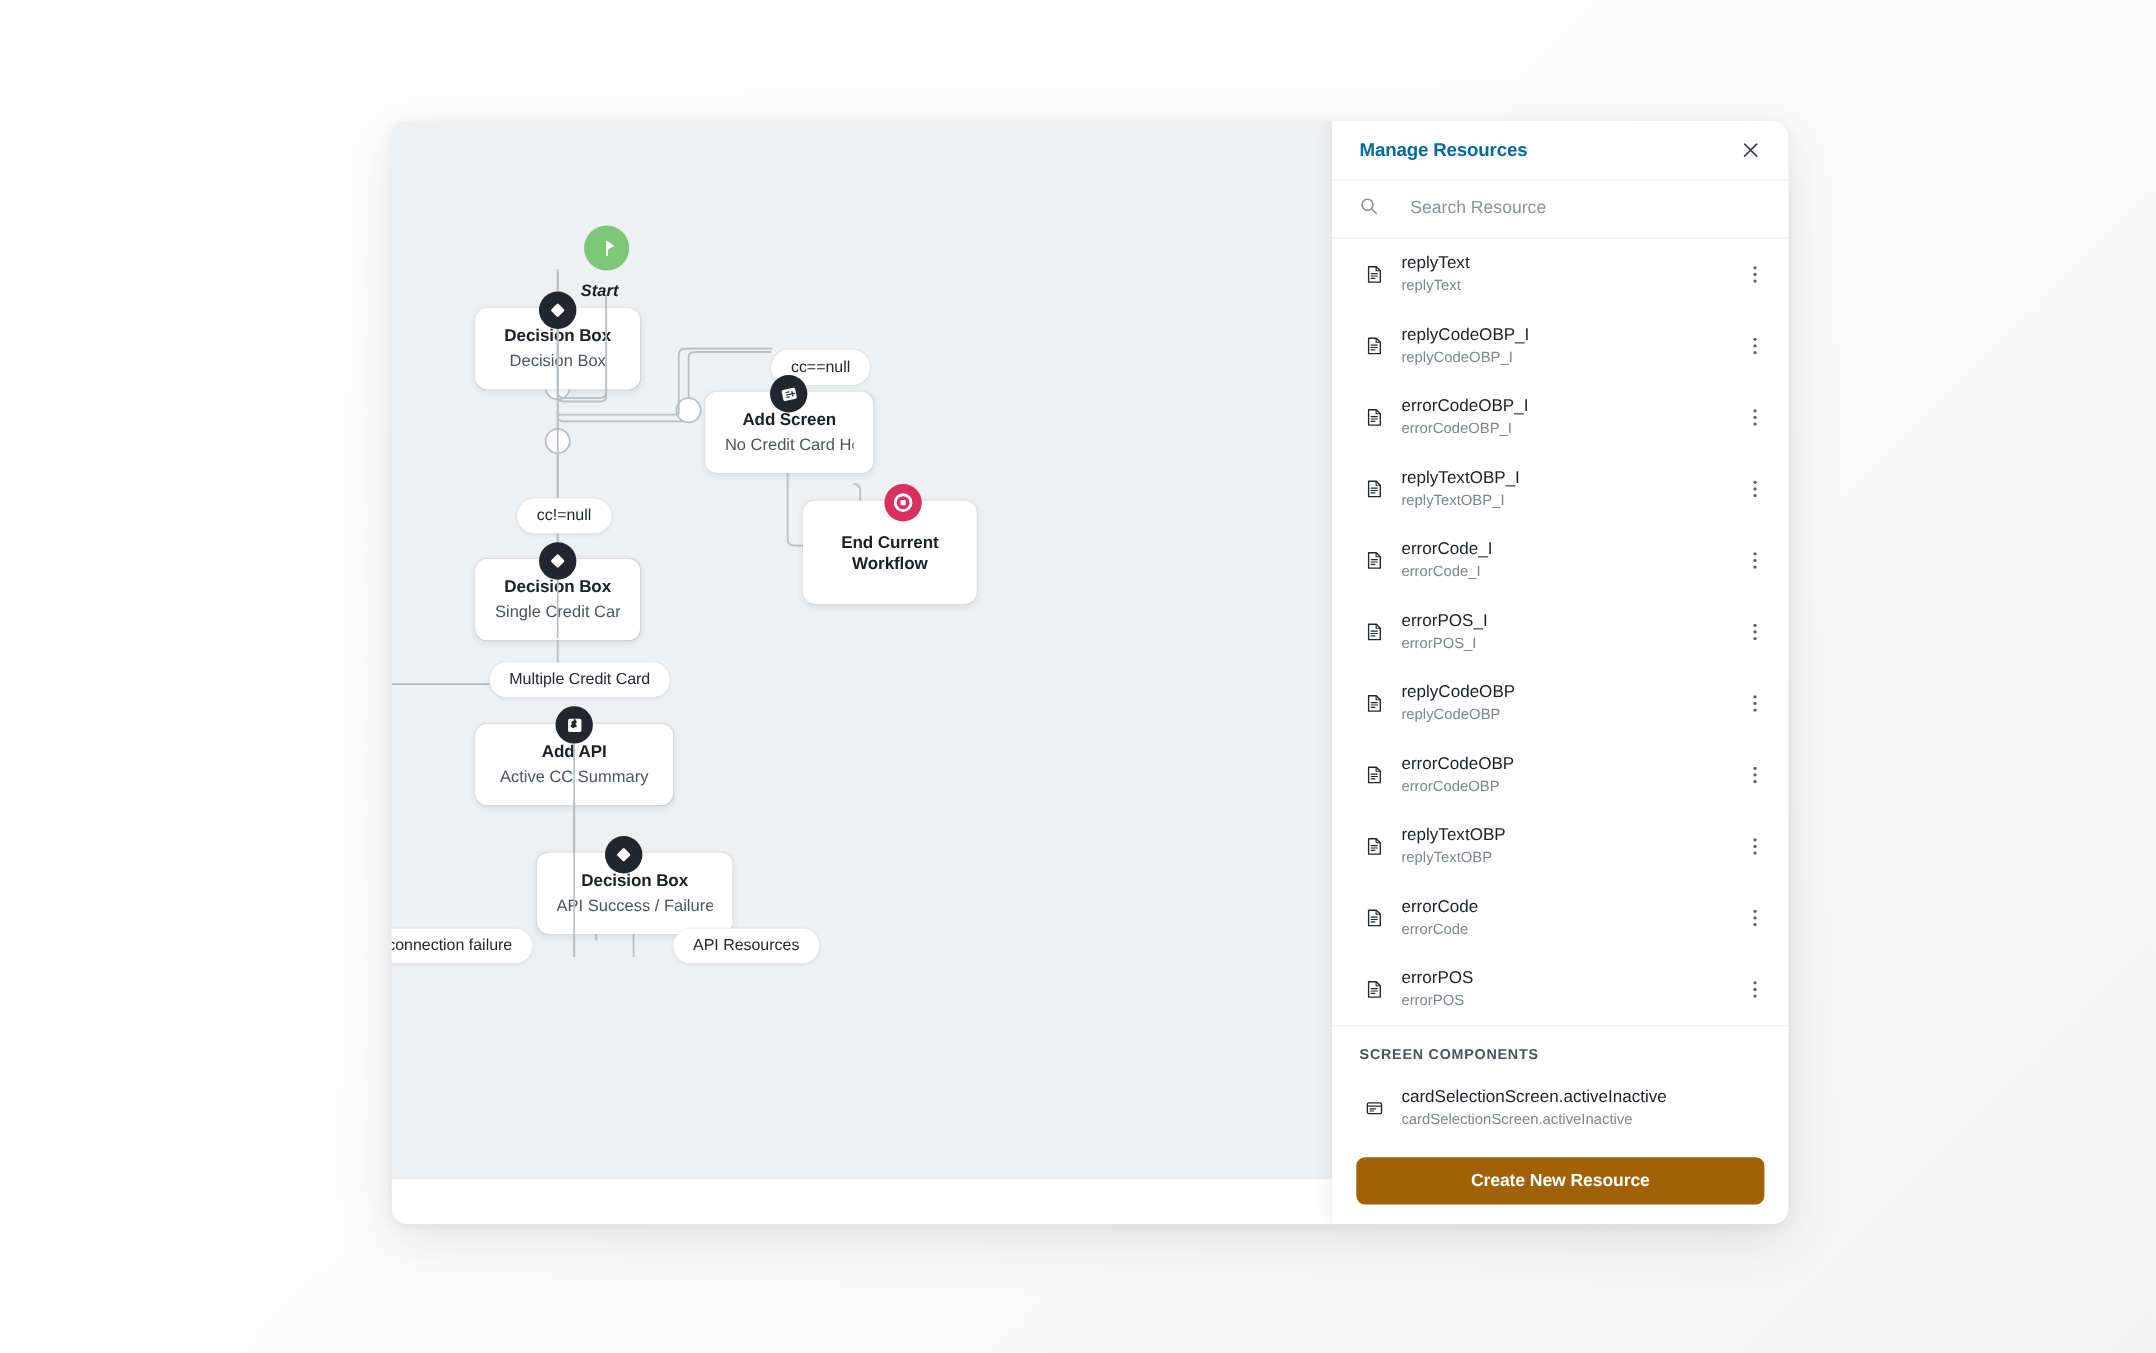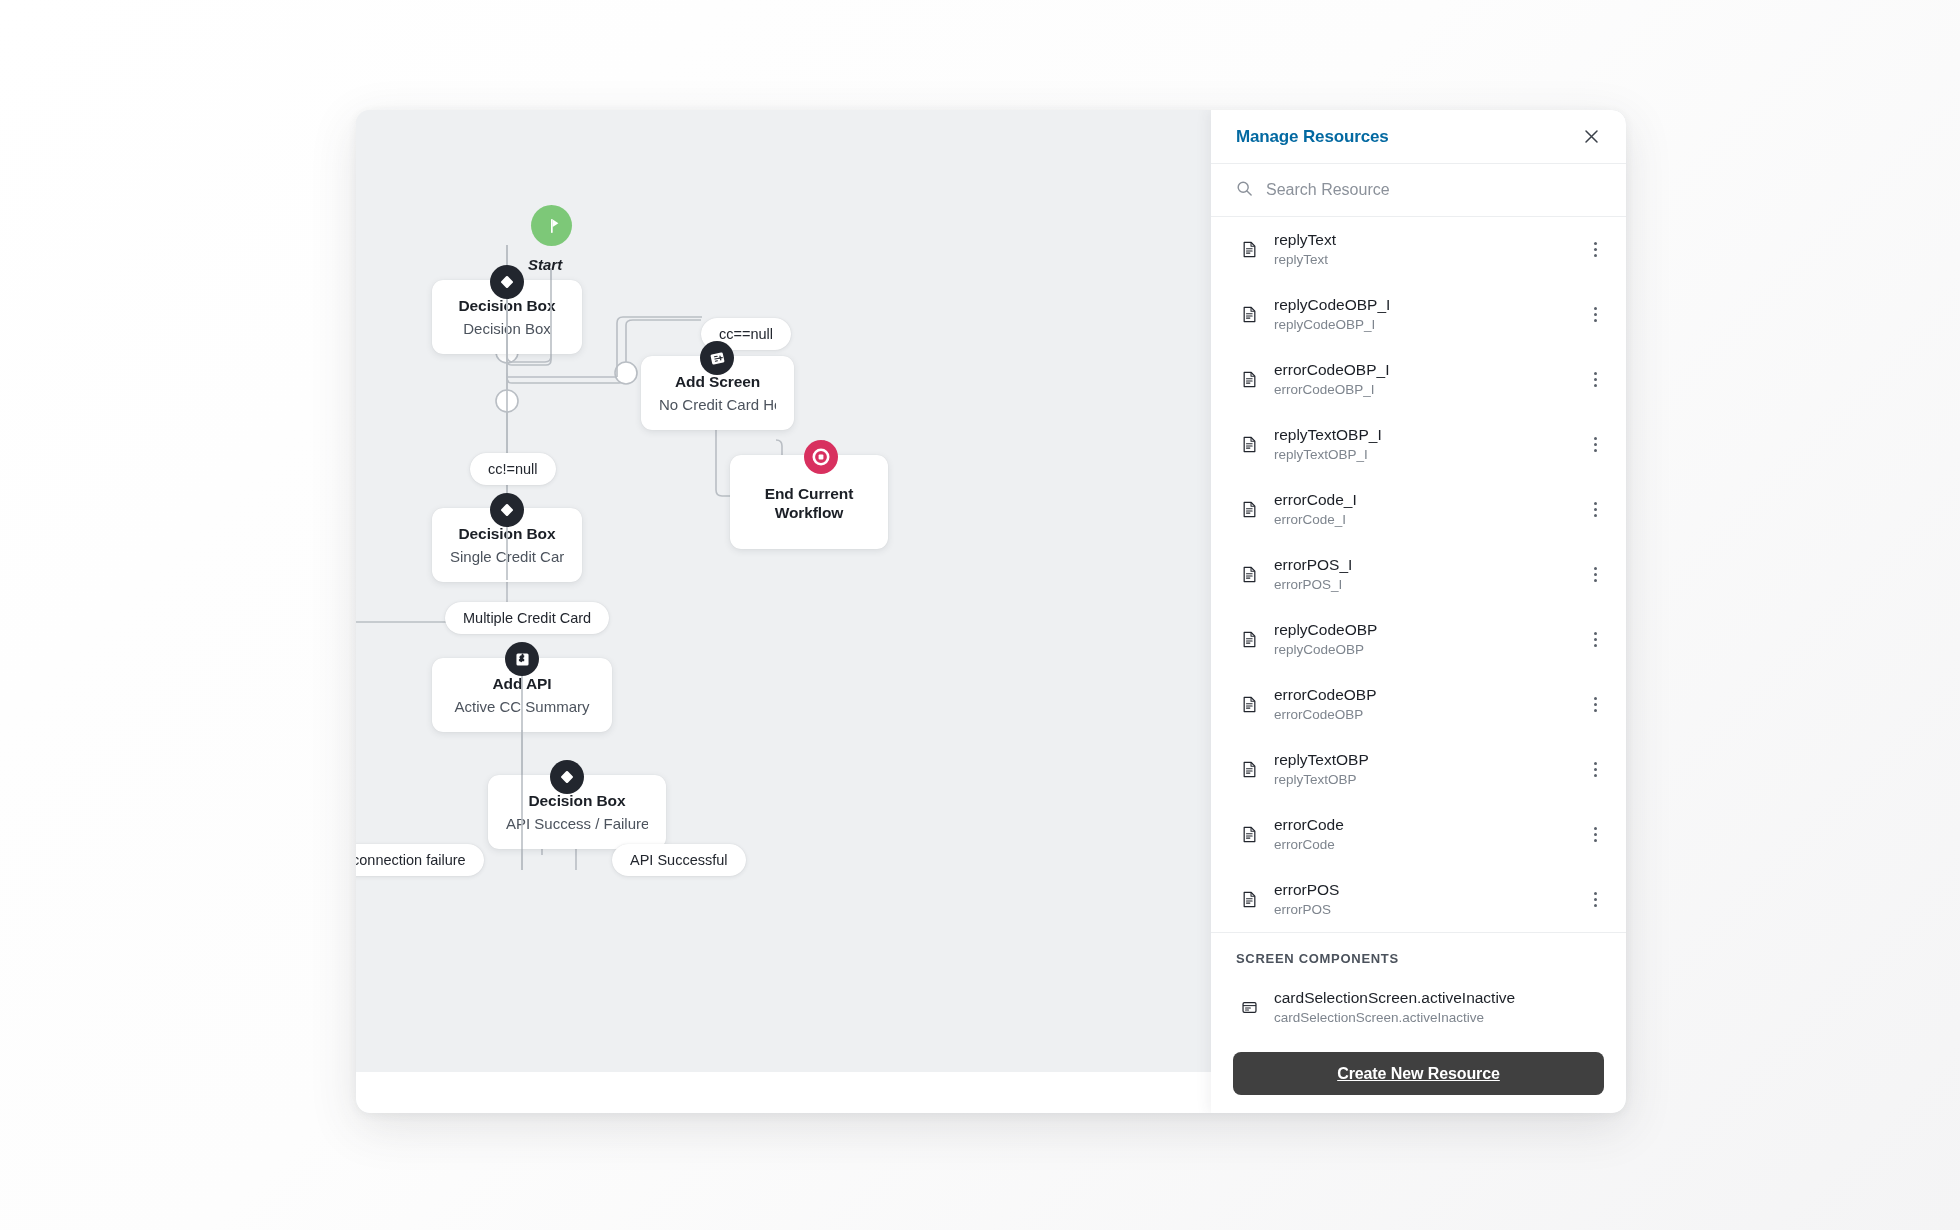--- a/index.html
+++ b/index.html
@@ -97,21 +97,21 @@
     height: 54px; flex: 0 0 54px;
     display: flex; align-items: center; justify-content: space-between;
     padding: 0 22px 0 25px;
     border-bottom: 1px solid #eceef0;
   }
   #panel-title { font-size: 17px; font-weight: bold; color: #0369a1; letter-spacing: -.15px; }
   #close-btn { width: 26px; height: 26px; display:flex; align-items:center; justify-content:center; cursor: pointer; }
 
   #search-row {
     height: 53px; flex: 0 0 53px;
-    display: flex; align-items: center; gap: 13px;
+    display: flex; align-items: center; gap: 29px;
     padding: 0 25px;
     border-bottom: 1px solid #eceef0;
   }
   #search-input {
     border: none; outline: none; background: transparent;
     font-family: "Liberation Sans", sans-serif;
     font-size: 16px; color: #303740; width: 300px;
   }
   #search-input::placeholder { color: #8b919a; }
 
@@ -141,26 +141,25 @@
     padding: 18px 25px 9px;
     font-size: 13px; letter-spacing: .7px; font-weight: bold;
     color: #4b525c; border-top: 1px solid #eceef0;
   }
 
   #panel-footer {
     flex: 0 0 auto; padding: 14px 22px 18px;
   }
   #create-btn {
     width: 100%; height: 43px;
-    background: #404040; color: #fff;
+    background: #a16207; color: #fff;
     border: none; border-radius: 8px;
     font-family: "Liberation Sans", sans-serif;
     font-size: 16px; font-weight: bold; letter-spacing: -.1px;
     cursor: pointer;
-    text-decoration: underline;
   }
 </style>
 </head>
 <body>
 
 <div id="app-card">
 
   <div id="flow-canvas">
     <div id="flow-inner">
 
@@ -291,21 +290,21 @@
         <div class="title">Decision Box</div>
         <div class="subtitle">API Success / Failure</div>
       </div>
       <div class="badge" style="left:194px; top:650px;">
         <svg width="16" height="16" viewBox="0 0 16 16" fill="#fff">
             <rect x="8" y="1.5" width="9.2" height="9.2" rx="1.2" transform="rotate(45 8 1.5)"></rect>
           </svg>
       </div>
 
       <div class="pill" style="left:-22px; top:734px;">connection failure</div>
-      <div class="pill" style="left:256px; top:734px;">API Successful</div>
+      <div class="pill" style="left:256px; top:734px;">API Resources</div>
 
       <div id="canvas-footer"></div>
     </div>
   </div>
 
   <div id="resource-panel">
 
     <div id="panel-header">
       <div id="panel-title">Manage Resources</div>
       <div id="close-btn">

